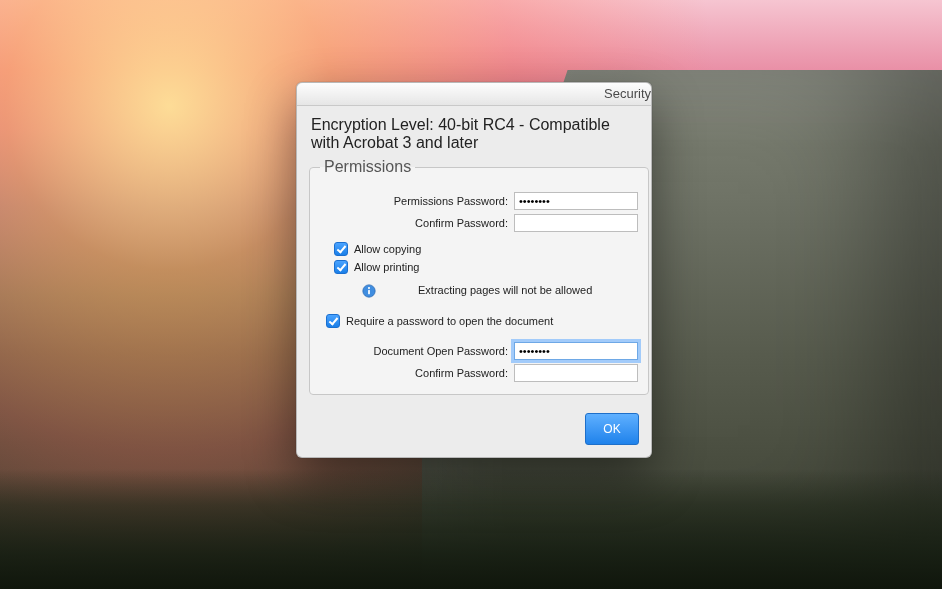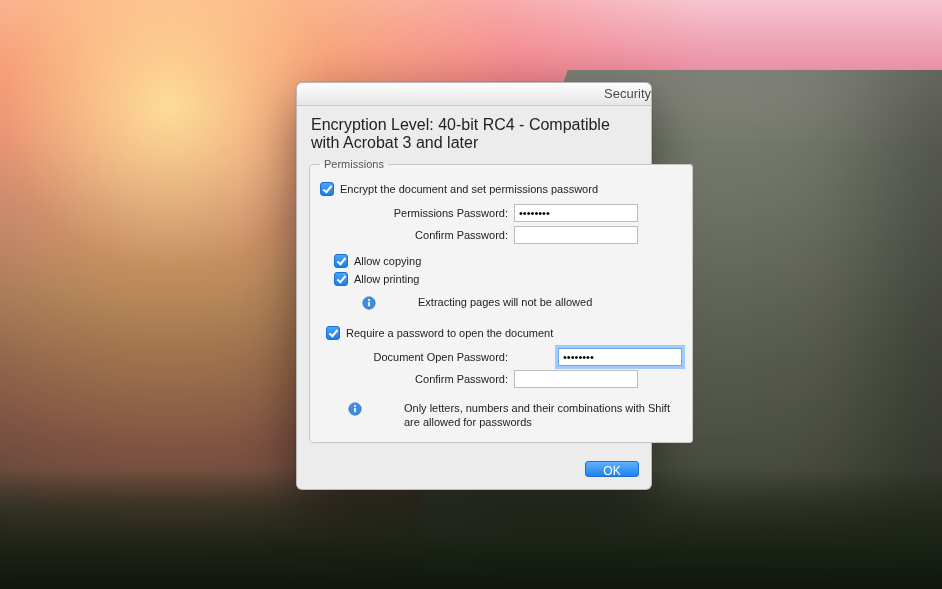--- a/index.html
+++ b/index.html
@@ -72,21 +72,21 @@
     padding-left: 2px;
   }
   fieldset.permissions {
     border: 1px solid #c7c7c7;
     border-radius: 4px;
     margin: 0 0 8px 0;
     padding: 8px 10px 12px 10px;
     background: #f4f4f4;
   }
   fieldset.permissions legend {
-    font-size: 11px;
+    font-size: 16px;
     color: #555;
     padding: 0 4px;
   }
 
   .row {
     display: flex;
     align-items: center;
     margin-top: 4px;
   }
   .row.indent1 { padding-left: 14px; }
@@ -171,21 +171,21 @@
     padding-left: 36px;
   }
 
   .button-bar {
     display: flex;
     justify-content: flex-end;
     padding: 0 12px 12px 12px;
   }
   .ok-btn {
     min-width: 54px;
-    height: 16px;
+    height: 32px;
     font-size: 12px;
     color: #fff;
     background: linear-gradient(#5fb0ff, #1f82eb);
     border: 1px solid #1e6fc9;
     border-radius: 3px;
     cursor: pointer;
     padding: 0 14px;
     line-height: 18px;
   }
 </style>
@@ -199,24 +199,20 @@
   <div class="dialog">
     <div class="titlebar">Security</div>
 
     <div class="content">
 
       <div class="enc-level">Encryption Level: 40-bit RC4 - Compatible with Acrobat 3 and later</div>
 
       <fieldset class="permissions">
         <legend>Permissions</legend>
 
-        <div class="row">
-          <input type="checkbox" class="chk" checked="" style="">
-          <span class="chk-label">Encrypt the document and set permissions password</span>
-        </div>
 
         <div class="form-row" style="margin-top:8px;">
           <span class="form-label">Permissions Password:</span>
           <input type="text" class="text-input" value="••••••••" style="">
         </div>
 
         <div class="form-row">
           <span class="form-label">Confirm Password:</span>
           <input type="text" class="text-input" value="" style="">
         </div>
@@ -239,38 +235,30 @@
           </svg>
           <span class="info-text">Extracting pages will not be allowed</span>
         </div>
 
 
         <div class="row gap-top-lg" style="padding-left:6px;">
           <input type="checkbox" class="chk" checked="" style="">
           <span class="chk-label">Require a password to open the document</span>
         </div>
 
-        <div class="form-row" style="margin-top:8px;gap:44px;">
+        <div class="form-row" style="margin-top:14px;">
           <span class="form-label">Document Open Password:</span>
           <input type="text" class="text-input focused" value="••••••••" style="">
         </div>
 
         <div class="form-row">
           <span class="form-label">Confirm Password:</span>
           <input type="text" class="text-input" value="" style="">
         </div>
 
-        <div class="info-row indent2" style="margin-top:14px;">
-          <svg class="info-icon" viewBox="0 0 16 16">
-            <circle cx="8" cy="8" r="7" fill="#3f8de0" stroke="#2f6fb8"></circle>
-            <circle cx="8" cy="4.6" r="1.2" fill="#fff"></circle>
-            <rect x="7" y="6.6" width="2" height="5.2" rx="1" fill="#fff"></rect>
-          </svg>
-          <span class="info-text">Only letters, numbers and their combinations with Shift are allowed for passwords</span>
-        </div>
 
       </fieldset>
     </div>
 
     <div class="button-bar">
       <button class="ok-btn">OK</button>
     </div>
   </div>
 </div>
 

